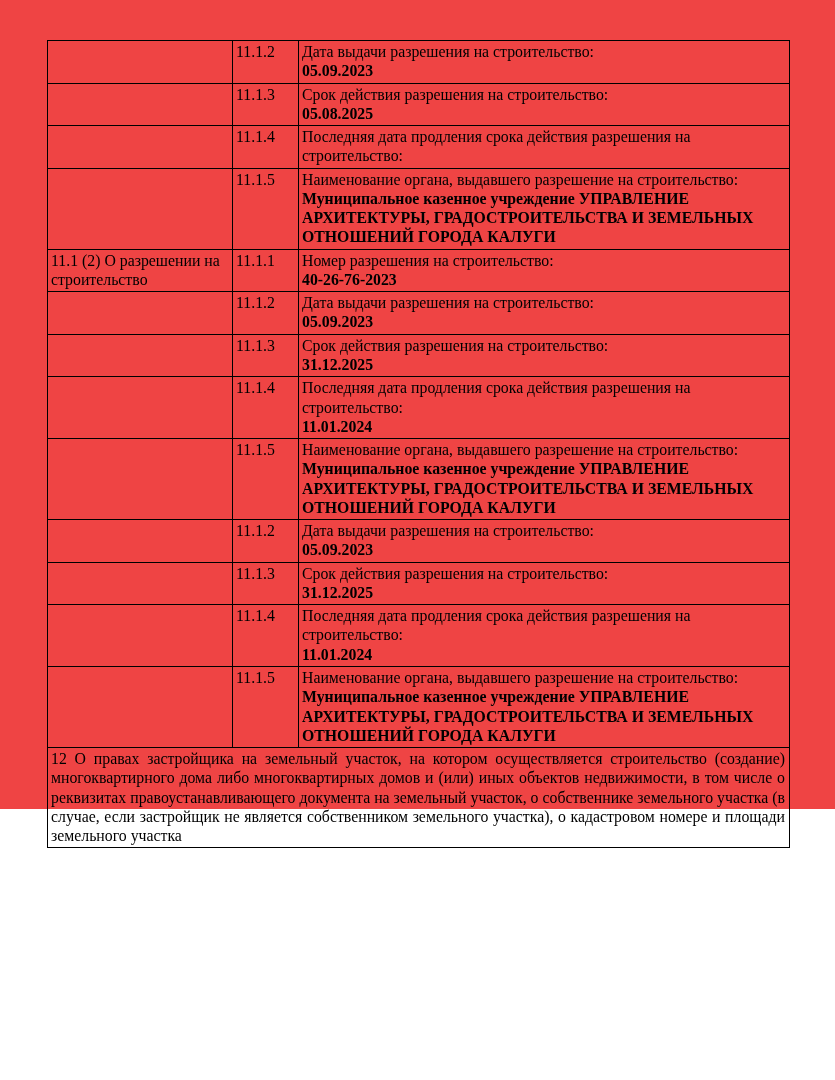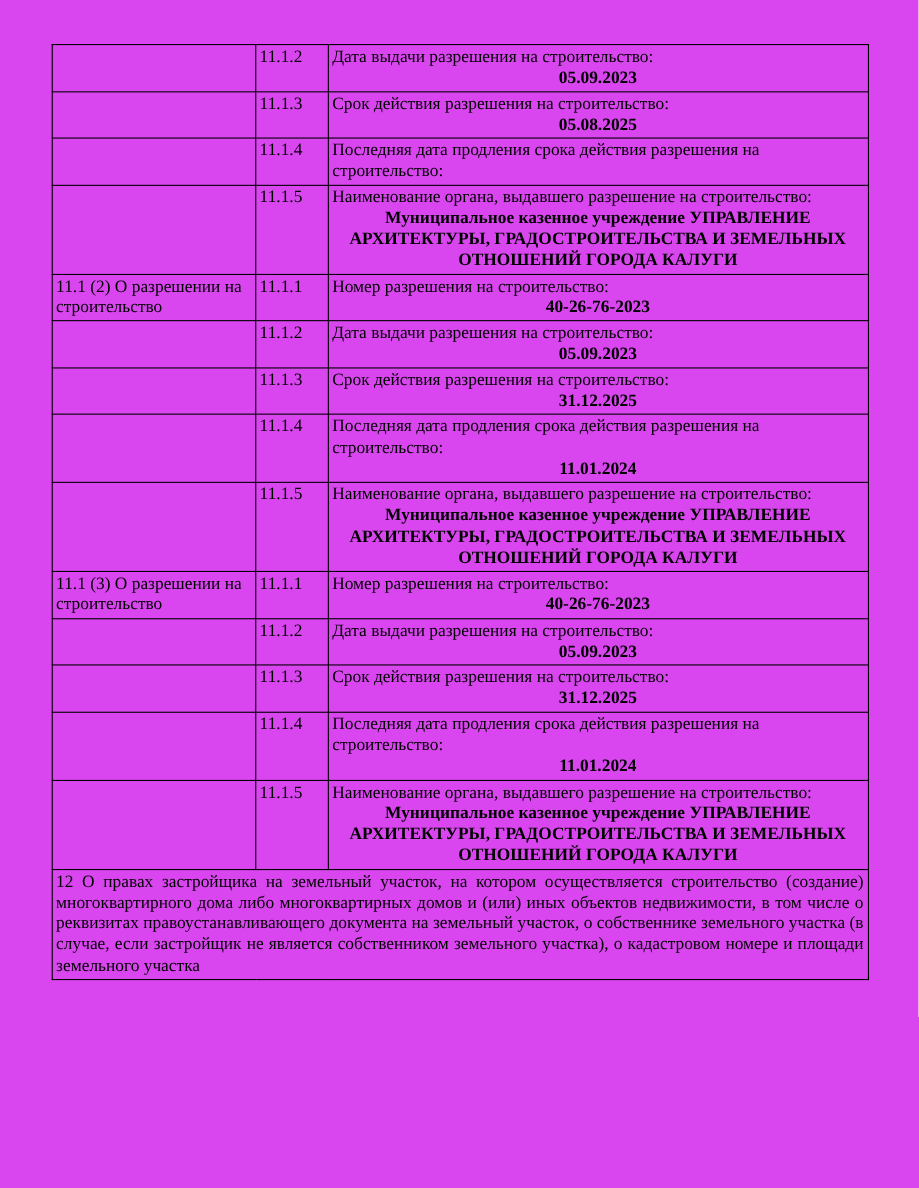--- a/index.html
+++ b/index.html
@@ -9,42 +9,42 @@
     height: 1080px;
     position: relative;
     font-family: "Liberation Serif", serif;
     font-size: 15.8px;
     color: #000000;
     overflow: hidden;
   }
   .page {
     position: absolute;
     top: 0; left: 0;
-    width: 835px; height: 1080px;
-    background: #d946ef;
+    width: 835px; height: 809px;
+    background: #ef4444;
   }
   table.doc-table {
     position: absolute;
     left: 47px;
     top: 40px;
     width: 742px;
     border-collapse: collapse;
     table-layout: fixed;
   }
   table.doc-table td {
     border: 1px solid #000000;
     vertical-align: top;
     padding: 1px 4px 2px 3px;
     line-height: 1.22;
     word-wrap: break-word;
   }
   td.col-section { width: 185px; }
   td.col-num { width: 66px; vertical-align: middle; }
   td.col-content { width: 491px; }
-  .field-value { font-weight: bold; text-align: center; }
+  .field-value { font-weight: bold; }
   td.footer-cell {
     text-align: justify;
     padding: 1px 5px 3px 3px;
   }
 </style>
 </head>
 <body>
 
 <div class="page">
   <table class="doc-table">
@@ -114,28 +114,20 @@
         </tr>
         <tr>
           <td class="col-section"></td>
           <td class="col-num">11.1.5</td>
           <td class="col-content">
             <div class="field-label">Наименование органа, выдавшего разрешение на строительство:</div>
             <div class="field-value">Муниципальное казенное учреждение УПРАВЛЕНИЕ АРХИТЕКТУРЫ, ГРАДОСТРОИТЕЛЬСТВА И ЗЕМЕЛЬНЫХ ОТНОШЕНИЙ ГОРОДА КАЛУГИ</div>
           </td>
         </tr>
         <tr>
-          <td class="col-section">11.1 (3) О разрешении на строительство</td>
-          <td class="col-num">11.1.1</td>
-          <td class="col-content">
-            <div class="field-label">Номер разрешения на строительство:</div>
-            <div class="field-value">40-26-76-2023</div>
-          </td>
-        </tr>
-        <tr>
           <td class="col-section"></td>
           <td class="col-num">11.1.2</td>
           <td class="col-content">
             <div class="field-label">Дата выдачи разрешения на строительство:</div>
             <div class="field-value">05.09.2023</div>
           </td>
         </tr>
         <tr>
           <td class="col-section"></td>
           <td class="col-num">11.1.3</td>

